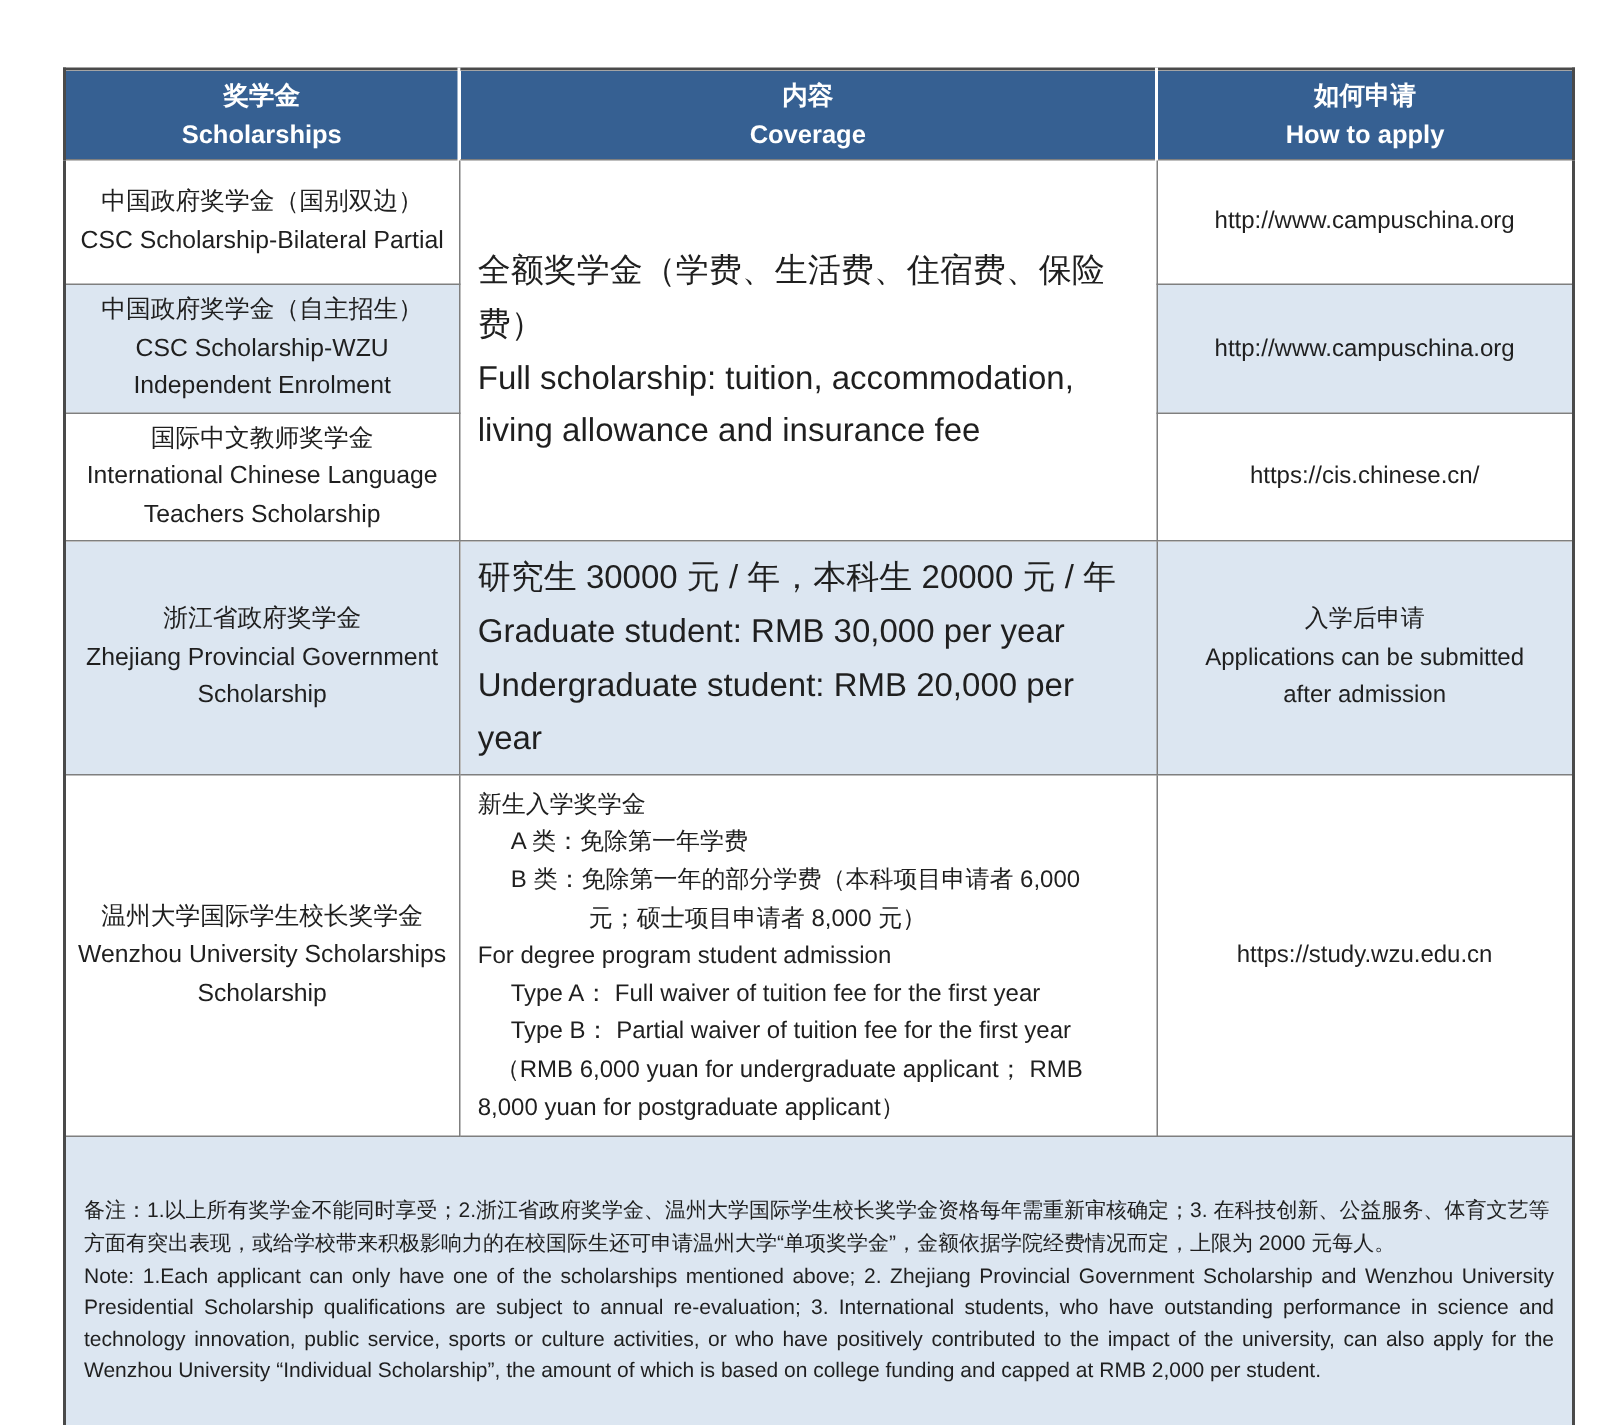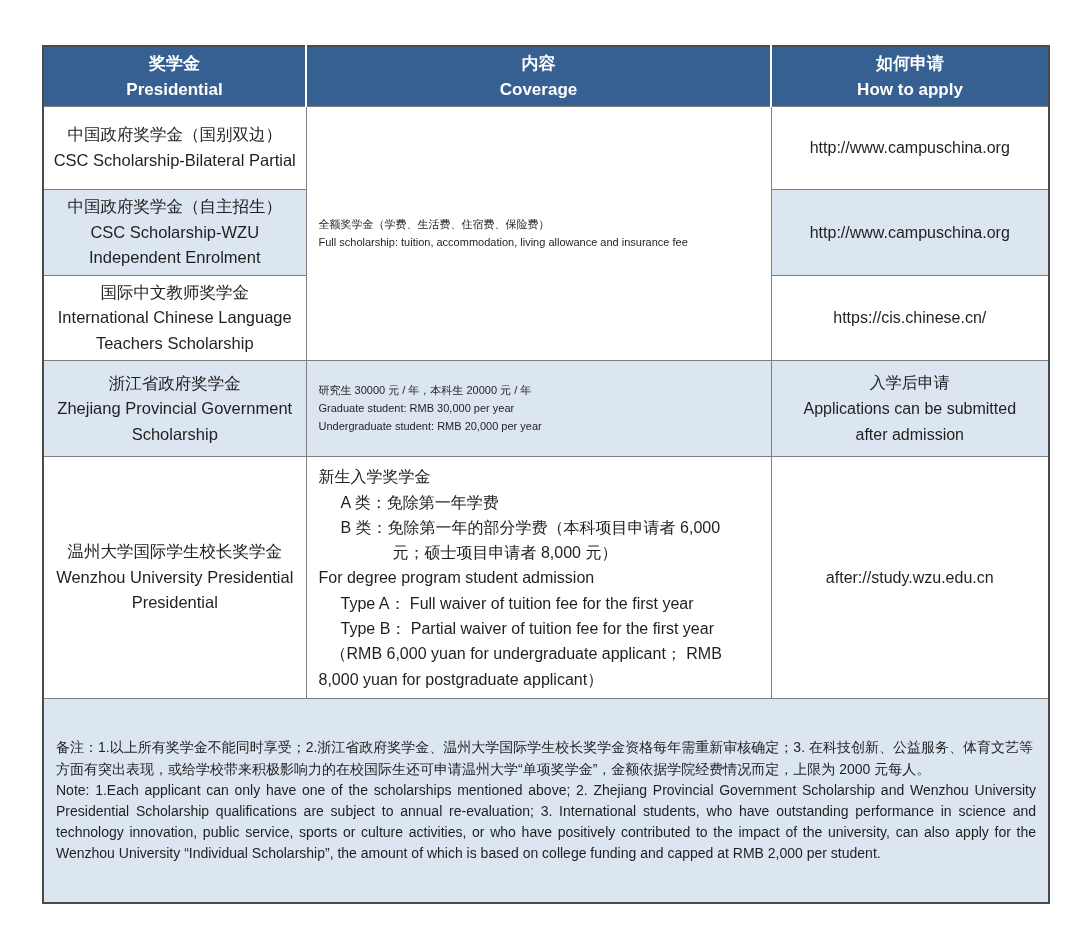--- a/index.html
+++ b/index.html
@@ -26,21 +26,21 @@
   tr.r3{height:84px;}
   tr.r4{height:96px;}
   tr.r5{height:236px;}
   tr.rn{height:205px;}
   td{font-size:16px;}
   td.name{
     text-align:center;vertical-align:middle;padding:4px 8px;line-height:1.55;font-size:16.5px;
   }
   td.alt{background:#dce6f1;}
   td.cov{
-    text-align:left;vertical-align:middle;padding:6px 12px;line-height:1.62;font-size:11px;
+    text-align:left;vertical-align:middle;padding:6px 12px;line-height:1.62;font-size:22px;
   }
   td.cov-top{vertical-align:top;padding-top:7px;line-height:1.58;font-size:16px;}
   td.apply{text-align:center;vertical-align:middle;padding:4px 20px;line-height:1.6;font-size:16px;}
   .ln{white-space:normal;}
   .ind1{padding-left:22px;}
   .ind2{padding-left:74px;}
   .ind05{padding-left:12px;}
   td.note{
     background:#dce6f1;text-align:left;vertical-align:middle;
     padding:6px 12px;font-size:14px;line-height:1.5;
@@ -55,21 +55,21 @@
   <table>
     <colgroup>
       <col style="width:263px">
       <col style="width:465px">
       <col style="width:278px">
     </colgroup>
     <thead>
       <tr class="rh">
         <th>
           <div>奖学金</div>
-          <div>Presidential</div>
+          <div>Scholarships</div>
         </th>
         <th>
           <div>内容</div>
           <div>Coverage</div>
         </th>
         <th>
           <div>如何申请</div>
           <div>How to apply</div>
         </th>
       </tr>
@@ -118,35 +118,35 @@
         </td>
         <td class="apply alt">
           <div>入学后申请</div>
           <div>Applications can be submitted</div>
           <div>after admission</div>
         </td>
       </tr>
       <tr class="r5">
         <td class="name">
           <div>温州大学国际学生校长奖学金</div>
-          <div>Wenzhou University Presidential Presidential</div>
+          <div>Wenzhou University Scholarships Scholarship</div>
         </td>
         <td class="cov cov-top">
           <div class="ln">新生入学奖学金</div>
           <div class="ln ind1">A 类：免除第一年学费</div>
           <div class="ln ind1">B 类：免除第一年的部分学费（本科项目申请者 6,000</div>
           <div class="ln ind2">元；硕士项目申请者 8,000 元）</div>
           <div class="ln">For degree program student admission</div>
           <div class="ln ind1">Type A： Full waiver of tuition fee for the first year</div>
           <div class="ln ind1">Type B： Partial waiver of tuition fee for the first year</div>
           <div class="ln ind05">（RMB 6,000 yuan for undergraduate applicant； RMB</div>
           <div class="ln">8,000 yuan for postgraduate applicant）</div>
         </td>
         <td class="apply">
-          <span>after://study.wzu.edu.cn</span>
+          <span>https://study.wzu.edu.cn</span>
         </td>
       </tr>
       <tr class="rn">
         <td class="note" colspan="3">
           <div class="note-zh">备注：1.以上所有奖学金不能同时享受；2.浙江省政府奖学金、温州大学国际学生校长奖学金资格每年需重新审核确定；3. 在科技创新、公益服务、体育文艺等方面有突出表现，或给学校带来积极影响力的在校国际生还可申请温州大学“单项奖学金”，金额依据学院经费情况而定，上限为 2000 元每人。</div>
           <div class="note-en">Note: 1.Each applicant can only have one of the scholarships mentioned above; 2. Zhejiang Provincial Government Scholarship and Wenzhou University Presidential Scholarship qualifications are subject to annual re-evaluation; 3. International students, who have outstanding performance in science and technology innovation, public service, sports or culture activities, or who have positively contributed to the impact of the university, can also apply for the Wenzhou University “Individual Scholarship”, the amount of which is based on college funding and capped at RMB 2,000 per student.</div>
         </td>
       </tr>
     </tbody>
   </table>

